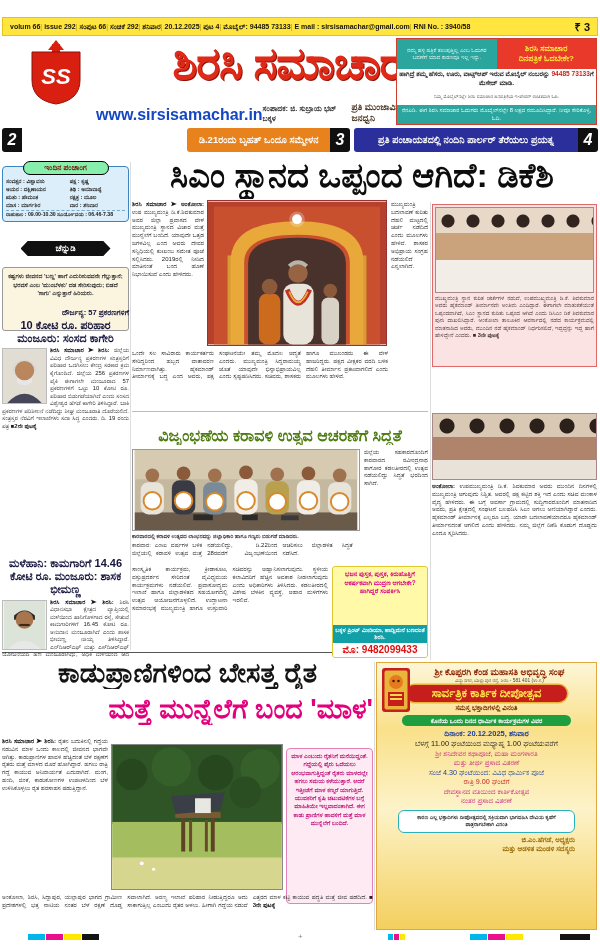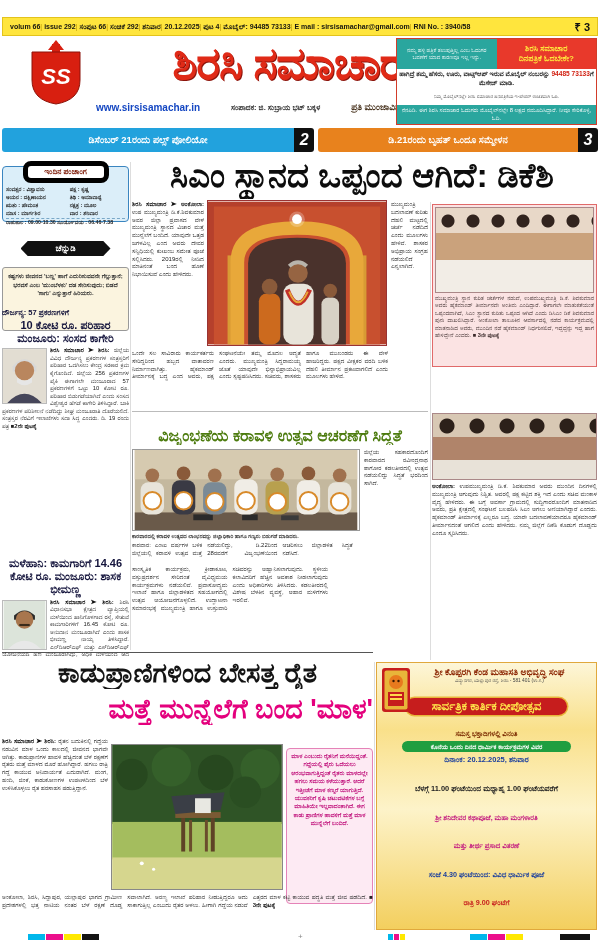--- a/index.html
+++ b/index.html
@@ -9,21 +9,21 @@
 
   
   .topbar{position:absolute;left:2px;top:17px;right:2px;height:19px;background:#ffe53d;border:1px solid #e3c31c;display:flex;align-items:center;padding:0 7px;font-size:7px;font-weight:bold;color:#15150f;white-space:nowrap;overflow:hidden}
   .topbar span.t-item+span.t-item::before{content:"  |  ";color:#b89400;font-weight:normal}
   .t-price{margin-left:auto;font-size:11px;font-weight:900;color:#111}
 
   
   .logo{position:absolute;left:26px;top:40px;width:60px;height:66px}
   .mast-title{position:absolute;left:90px;top:30px;width:395px;height:70px;text-align:center;font-size:45px;font-weight:900;color:#e02a17;line-height:68px;letter-spacing:-1px;text-shadow:1px 1px 0 #8c130a;white-space:nowrap;overflow:hidden}
   .mast-sub{position:absolute;left:96px;top:102px;width:330px;display:flex;justify-content:space-between;align-items:flex-end}
-  .m-site{font-size:10px;font-weight:900;color:#1547c2}
+  .m-site{font-size:16px;font-weight:900;color:#1547c2}
   .m-ed{font-size:7.5px;color:#333;font-weight:bold}
   .m-tag{font-size:9px;font-weight:900;color:#4a3520}
   .adbox{position:absolute;right:3px;top:38px;width:201px;height:87px;border:1px solid #d23c2a;display:grid;grid-template-rows:30px 25px 11px 19px;overflow:hidden;background:#fff}
   .adbox .r1{display:grid;grid-template-columns:1fr 1fr}
   .ad-note{background:#2aa69e;color:#fff;font-size:5.6px;padding:2px 3px;text-align:center;display:flex;align-items:center}
   .ad-ask{background:#e8392b;color:#ffe53d;font-weight:900;font-size:8px;text-align:center;display:flex;flex-direction:column;justify-content:center;line-height:1.25}
   .ad-instr{font-size:6.6px;color:#222;font-weight:bold;text-align:center;padding:1px 2px;line-height:1.3}
   .ad-instr b{color:#d11f10}
   .ad-tiny{font-size:4.8px;color:#444;text-align:center;overflow:hidden;white-space:nowrap}
   .ad-foot{background:#2aa69e;color:#fff;font-size:5.8px;text-align:center;padding:2px 3px;line-height:1.3}
@@ -37,29 +37,29 @@
   .tz0 .lbl{background:#22a2dd}.tz1 .lbl{background:#e8821d}.tz2 .lbl{background:#2b2f9c}
 
   .lead-h{position:absolute;left:126px;top:151px;width:472px;height:48px;font-size:34px;font-weight:900;color:#0d0d0d;text-align:center;line-height:48px;white-space:nowrap;overflow:hidden}
 
   
   .body{font-size:6px;line-height:1.3;text-align:justify;color:#222;overflow:hidden}
   .dl{font-weight:900;color:#111}
 
   
   .panch{position:absolute;left:2px;top:166px;width:127px;height:56px;border:1px solid #3a85c0;background:#dbeef9;border-radius:4px;padding:2px 3px}
-  .panch .tab{width:86px;margin:-8px auto 2px;background:#ffffff;border:5px solid #000000;border-radius:8px;text-align:center;font-size:7.5px;font-weight:900;color:#7a1500;padding:1px 0}
+  .panch .tab{width:86px;margin:-8px auto 2px;background:#86efac;border:1px solid #000000;border-radius:8px;text-align:center;font-size:7.5px;font-weight:900;color:#7a1500;padding:1px 0}
   .panch .grid{display:grid;grid-template-columns:1.15fr 1fr;font-size:5.6px;color:#1a1a1a;line-height:1.45;font-weight:bold}
   .panch .foot{border-top:1px dashed #7aa8c8;margin-top:1px;font-size:5.2px;color:#1a1a1a;font-weight:bold;white-space:nowrap;overflow:hidden}
   .chen{position:absolute;left:2px;top:230px;width:127px}
   .chen .rib{background:#101010;color:#fff;font-weight:900;font-size:8.5px;text-align:center;padding:2px 0;clip-path:polygon(8% 0,92% 0,100% 50%,92% 100%,8% 100%,0 50%);width:90px;margin:11px auto}
   .chen .qt{margin-top:3px;border:1px solid #999;background:#fbf4df;border-radius:3px;font-size:6px;color:#333;font-weight:bold;text-align:center;padding:4px 3px;height:64px;overflow:hidden;line-height:1.45}
   .artA{position:absolute;left:2px;top:308px;width:127px;height:246px}
   .artB{position:absolute;left:2px;top:556px;width:127px;height:92px}
-  .a-k{font-size:7.5px;font-weight:900;text-align:left;color:#101038}
+  .a-k{font-size:7.5px;font-weight:900;text-align:right;color:#101038}
   .a-h{font-size:11px;font-weight:900;text-align:center;color:#14143c;line-height:1.2;margin:1px 0 2px}
   .pf{float:left;width:45px;height:56px;margin:1px 3px 1px 0;border:1px solid #bbb}
   .sb-body{font-size:5.9px;line-height:1.28;text-align:justify;color:#222;overflow:hidden}
 
   
   .vr{position:absolute;width:1px;background:#ccc}
   .hrl{position:absolute;height:1px;background:#777}
   .lead-colL{position:absolute;left:132px;top:201px;width:72px;height:148px}
   .lead-photo{position:absolute;left:207px;top:200px;width:180px;height:146px;border:1px solid #933}
   .lead-below{position:absolute;left:132px;top:350px;width:256px;height:60px;column-count:3;column-gap:5px}
@@ -90,25 +90,25 @@
   .ml-h2{position:absolute;left:2px;top:694px;width:371px;font-size:27px;font-weight:900;color:#e4007d;text-align:right;white-space:nowrap;overflow:hidden}
   .ml-colL{position:absolute;left:2px;top:738px;width:106px;height:154px}
   .ml-photo{position:absolute;left:111px;top:744px;width:172px;height:146px;border:1px solid #888}
   .ml-note{position:absolute;left:286px;top:748px;width:87px;height:156px;background:#fdeaf3;border:1px solid #e583b8;border-radius:4px;padding:3px 2px;font-size:6px;line-height:1.4;color:#c2187f;font-weight:900;text-align:center;overflow:hidden}
   .ml-bottom{position:absolute;left:2px;top:894px;width:371px;height:46px;column-count:3;column-gap:5px}
 
   
   .tad{position:absolute;left:376px;top:662px;width:221px;height:268px;border:1px solid #e0a83c;background:linear-gradient(180deg,#fdf6d8,#f9e08a 25%,#fdf3c9 55%,#f3cf5e);padding:4px 15px;text-align:center;overflow:hidden}
   .tad .org{font-size:9px;font-weight:900;color:#8a2300;margin-left:26px}
   .tad .addr{font-size:4.8px;color:#444;margin-left:26px}
-  .tad .ev{background:#c61d1d;color:#ffe84a;font-size:11.5px;font-weight:900;border-radius:10px;padding:2px 0;margin:15px 14px;box-shadow:0 0 0 1.5px #e8b53a}
+  .tad .ev{background:#c61d1d;color:#ffe84a;font-size:11.5px;font-weight:900;border-radius:10px;padding:2px 0;margin:2px 14px;box-shadow:0 0 0 1.5px #e8b53a}
   .tad .sub{font-size:7px;font-weight:900;color:#7a2a00;margin-top:1px}
   .tad .grn{background:#1f9e40;color:#fff;font-size:6.3px;font-weight:900;border-radius:8px;padding:1.5px 0;margin:3px 10px}
   .tad .dt{font-size:7.5px;font-weight:900;color:#1a3e9e;margin-top:2px}
-  .tad .l{font-weight:700;margin-top:20px;line-height:1.2}
+  .tad .l{font-weight:400;margin-top:1px;line-height:1.2}
   .lz1{font-size:7.4px;color:#222}.lz2{font-size:7px;color:#c2187f}.lz3{font-size:7px;color:#c2187f}
   .lz4{font-size:7.2px;color:#1a3e9e}.lz5{font-size:7.2px;color:#c61d1d}.lz6{font-size:7px;color:#c2187f}.lz7{font-size:7px;color:#c2187f}
   .tad .note{background:#fff;border:1px solid #2ab0b8;border-radius:6px;margin:4px 6px 2px;font-size:5.4px;color:#333;font-weight:bold;padding:3px 4px;line-height:1.4}
   .tad .sgn{font-size:7px;font-weight:900;color:#9a6a00;text-align:right;padding-right:6px;line-height:1.35}
   .deity{position:absolute;left:5px;top:5px;width:28px;height:44px}
 
   
   .reg{position:absolute;top:934px;height:6px;display:flex;gap:1px}
   .reg i{display:block;width:17px;height:6px}
   .rc{background:#00b7eb}.rm{background:#ec0f8c}.ry{background:#ffe800}.rk{background:#141414}
@@ -155,26 +155,29 @@
         <span>ದಿನಪತ್ರಿಕೆ ಓದಬೇಕೇ?</span>
       </div>
     </div>
     <div class="ad-instr"><span>ಹಾಗಿದ್ರೆ ತಮ್ಮ ಹೆಸರು, ಊರು, ವಾಟ್ಸ್‌ಆಪ್ ಇರುವ ಮೊಬೈಲ್ ನಂಬರನ್ನು </span><b>94485 73133</b><span>ಗೆ ಮೆಸೇಜ್ ಮಾಡಿ.</span></div>
     <div class="ad-tiny">ನಿಮ್ಮ ಮೊಬೈಲ್‌ನಲ್ಲೇ ಶಿರಸಿ ಸಮಾಚಾರ ದಿನಪತ್ರಿಕೆಯ ಇ-ಪೇಪರ್ ಉಚಿತವಾಗಿ ಓದಿ.</div>
     <div class="ad-foot">ನೆನಪಿಡಿ. ಈಗ ಶಿರಸಿ ಸಮಾಚಾರ ಓದುಗರು ಮೊಬೈಲ್‌ನಲ್ಲೇ 8 ಲಕ್ಷದ ನಮೂದಿಸಿದ್ದಾರೆ. ನೀವೂ ಸೇರಿಕೊಳ್ಳಿ, ಓದಿ.</div>
   </div>
 
   <div class="teasers">
     <div class="teaser tz0">
-      <div class="lbl">ಡಿಸೆಂಬರ್ 21ರಂದು ಪಲ್ಸ್ ಪೋಲಿಯೋ</div>
       <div class="pg">2</div>
     </div>
     <div class="teaser tz1">
       <div class="lbl">ಡಿ.21ರಂದು ಬೃಹತ್ ಒಂದೂ ಸಮ್ಮೇಳನ</div>
       <div class="pg">3</div>
+    </div>
+    <div class="teaser tz2">
+      <div class="lbl">ಪ್ರತಿ ಪಂಚಾಯತದಲ್ಲಿ ನಂದಿನಿ ಪಾರ್ಲರ್ ತೆರೆಯಲು ಪ್ರಯತ್ನ</div>
+      <div class="pg">4</div>
     </div>
   </div>
 
   <div class="lead-h">ಸಿಎಂ ಸ್ಥಾನದ ಒಪ್ಪಂದ ಆಗಿದೆ: ಡಿಕೆಶಿ</div>
 
   <div class="vr" style="left:130px;top:162px;height:488px;background:#ddd"></div>
   <div class="vr" style="left:430px;top:202px;height:458px;background:#ddd"></div>
   <div class="vr" style="left:374px;top:662px;height:268px;background:#ddd"></div>
   <div class="hrl" style="left:132px;top:411px;width:296px;background:#bbb"></div>
   <div class="hrl" style="left:2px;top:652px;width:371px;background:#555"></div>
@@ -303,20 +306,25 @@
           <rect x="198" y="33" width="24" height="33" rx="8" fill="#e8e4da"></rect>
           <circle cx="210" cy="53" r="9" fill="#fff" stroke="#d88a2a" stroke-width="2"></circle>
       </g>
     </svg>
   </div>
   <div class="kv-colR body">ಜಿಲ್ಲೆಯ ಸಹಕಾರದೊಂದಿಗೆ ಕಾರವಾರದ ರವೀಂದ್ರನಾಥ ಠಾಗೋರ ಕಡಲತೀರದಲ್ಲಿ ಉತ್ಸವ ನಡೆಯಲಿದ್ದು ಸಿದ್ಧತೆ ಭರದಿಂದ ಸಾಗಿದೆ.</div>
   <div class="kv-cap">ಕಾರವಾರದಲ್ಲಿ ಕರಾವಳಿ ಉತ್ಸವದ ಲಾಂಛನವನ್ನು ಜಿಲ್ಲಾಧಿಕಾರಿ ಹಾಗೂ ಗಣ್ಯರು ಬಿಡುಗಡೆ ಮಾಡಿದರು.</div>
   <div class="kv-below body">ಕಾರವಾರ: ಎಂಟು ವರ್ಷಗಳ ಬಳಿಕ ಜಿಲ್ಲೆಯಲ್ಲಿ ಕರಾವಳಿ ಉತ್ಸವ ಮತ್ತೆ ನಡೆಯಲಿದ್ದು, ಡಿ.22ರಿಂದ 28ರವರೆಗೆ ವಿಜೃಂಭಣೆಯಿಂದ ಆಚರಿಸಲು ಜಿಲ್ಲಾಡಳಿತ ಸಿದ್ಧತೆ ನಡೆಸಿದೆ.</div>
   <div class="kv-lower body">ಸಾಂಸ್ಕೃತಿಕ ಕಾರ್ಯಕ್ರಮ, ಕ್ರೀಡಾಕೂಟ, ವಸ್ತುಪ್ರದರ್ಶನ ಸೇರಿದಂತೆ ವೈವಿಧ್ಯಮಯ ಕಾರ್ಯಕ್ರಮಗಳು ನಡೆಯಲಿವೆ. ಪ್ರವಾಸೋದ್ಯಮ ಇಲಾಖೆ ಹಾಗೂ ಜಿಲ್ಲಾಡಳಿತದ ಸಹಯೋಗದಲ್ಲಿ ಉತ್ಸವ ಆಯೋಜನೆಗೊಳ್ಳಲಿದೆ. ಉದ್ಘಾಟನಾ ಸಮಾರಂಭಕ್ಕೆ ಮುಖ್ಯಮಂತ್ರಿ ಹಾಗೂ ಉಸ್ತುವಾರಿ ಸಚಿವರನ್ನು ಆಹ್ವಾನಿಸಲಾಗುವುದು. ಸ್ಥಳೀಯ ಕಲಾವಿದರಿಗೆ ಹೆಚ್ಚಿನ ಅವಕಾಶ ನೀಡಲಾಗುವುದು ಎಂದು ಅಧಿಕಾರಿಗಳು ತಿಳಿಸಿದರು. ಕಡಲತೀರದಲ್ಲಿ ವಿಶೇಷ ಬೆಳಕಿನ ವ್ಯವಸ್ಥೆ, ಆಹಾರ ಮಳಿಗೆಗಳು ಇರಲಿವೆ.</div>
 
+  <div class="padbox">
+    <div class="p1">ಭಜನ ಪುಸ್ತಕ, ಪುಸ್ತಕ, ಕಿರುಹೊತ್ತಿಗೆ ಆಕರ್ಷಕವಾಗಿ ಮುದ್ರಣ ಆಗಬೇಕೇ? ಹಾಗಿದ್ದರೆ ಸಂಪರ್ಕಿಸಿ</div>
+    <div class="p2">ಬಕ್ಕಳ ಪ್ರಿಂಟ್ ಮೀಡಿಯಾ, ಹಾಡ್ಲಿಮನೆ ಬಣದಂತೆ ಶಿರಸಿ.</div>
+    <div class="p3">ಮೊ: 9482099433</div>
+  </div>
 
   <div class="ml-h1">ಕಾಡುಪ್ರಾಣಿಗಳಿಂದ ಬೇಸತ್ತ ರೈತ</div>
   <div class="ml-h2">ಮತ್ತೆ ಮುನ್ನೆಲೆಗೆ ಬಂದ 'ಮಾಳ'</div>
   <div class="ml-colL body">
     <span class="dl">ಶಿರಸಿ ಸಮಾಚಾರ ➤ ಶಿರಸಿ: </span><span>ರೈತನ ಬದುಕಿನಲ್ಲಿ ಗದ್ದೆಯ ನಡುವಿನ ಮಾಳ ಒಂದು ಕಾಲದಲ್ಲಿ ಜೀವನದ ಭಾಗವೇ ಆಗಿತ್ತು. ಕಾಡುಪ್ರಾಣಿಗಳ ಹಾವಳಿ ಹೆಚ್ಚಿದಂತೆ ಬೆಳೆ ರಕ್ಷಣೆಗೆ ರೈತರು ಮತ್ತೆ ಮಾಳದ ಮೊರೆ ಹೋಗಿದ್ದಾರೆ. ಹಗಲು ರಾತ್ರಿ ಗದ್ದೆ ಕಾಯುವ ಅನಿವಾರ್ಯತೆ ಎದುರಾಗಿದೆ. ಮಂಗ, ಹಂದಿ, ಜಿಂಕೆ, ಕಾಡುಕೋಣಗಳ ಉಪಟಳದಿಂದ ಬೆಳೆ ಉಳಿಸಿಕೊಳ್ಳಲು ರೈತ ಹರಸಾಹಸ ಪಡುತ್ತಿದ್ದಾನೆ.</span>
   </div>
   <div class="ml-photo">
     <svg width="170" height="144" viewBox="0 0 172 146">
       <rect width="172" height="80" fill="#2f5426"></rect>
       <circle cx="20" cy="30" r="16" fill="#27481f"></circle>

